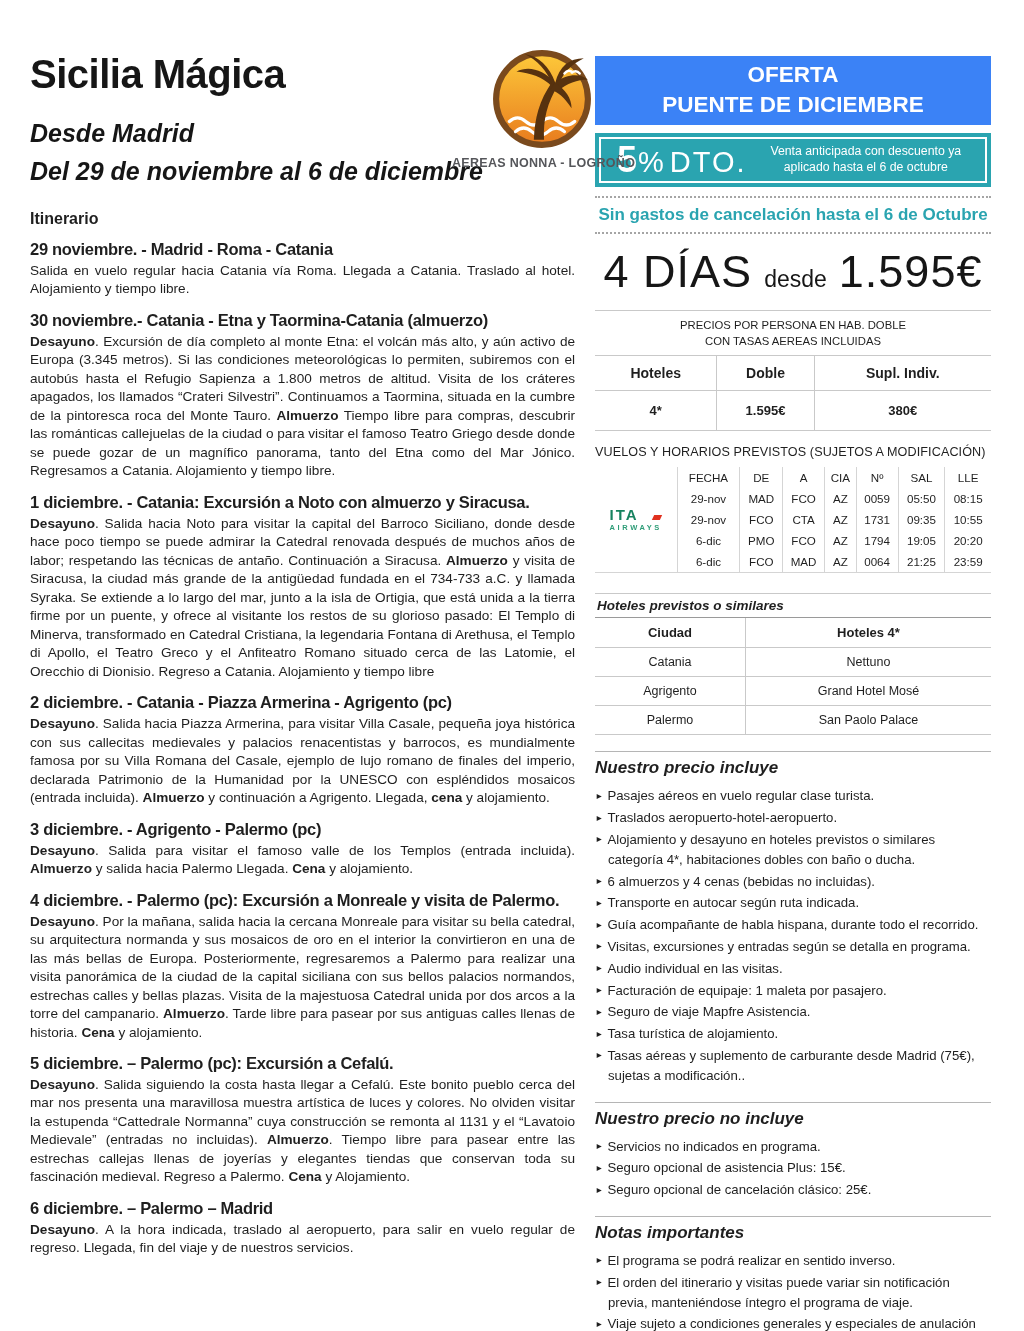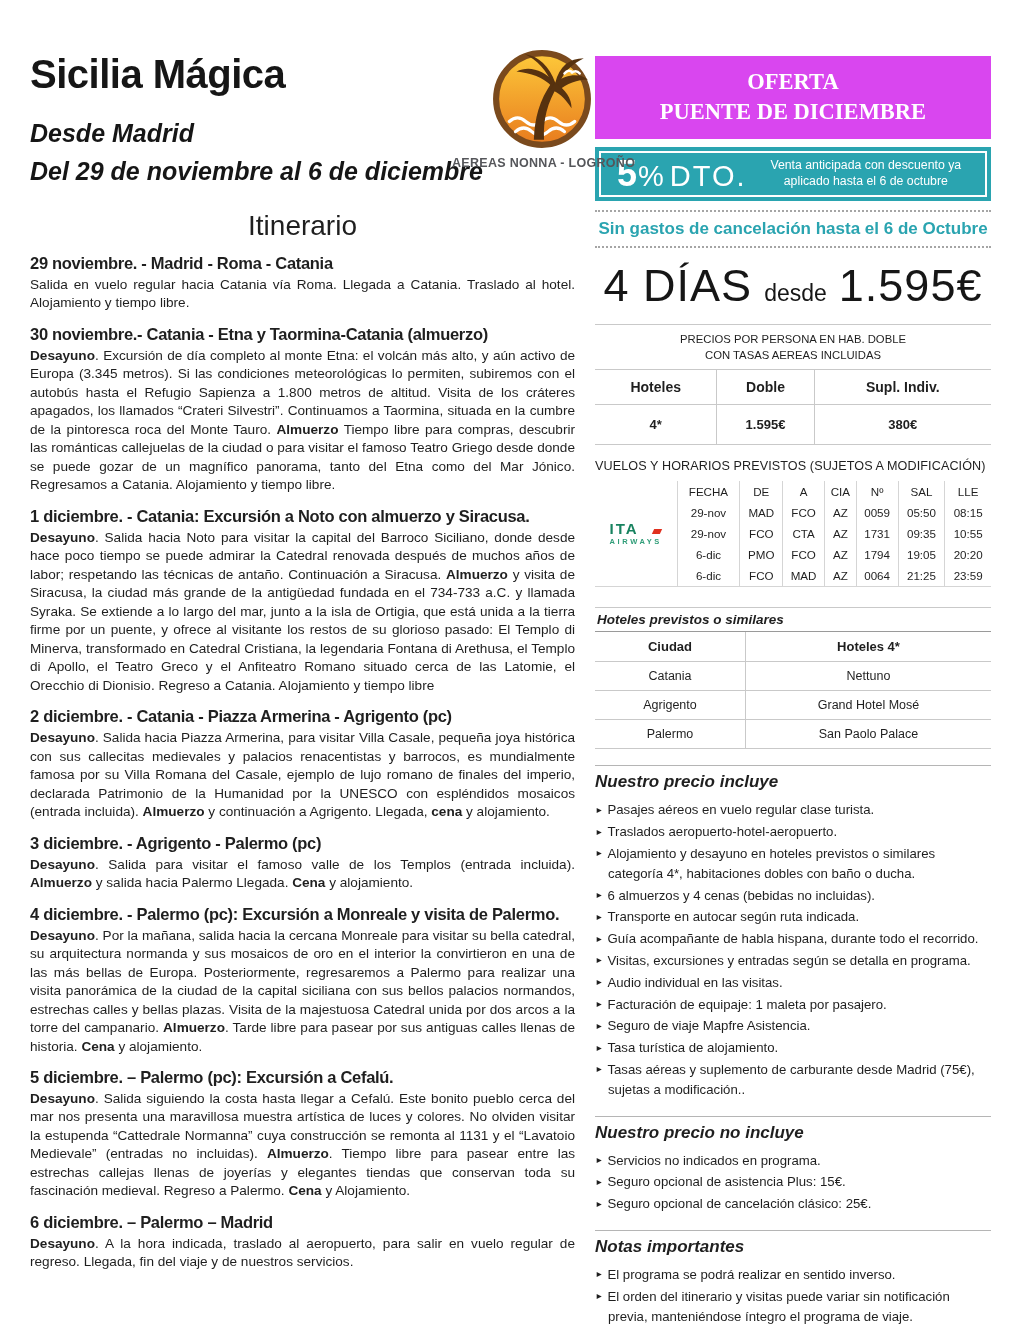--- a/index.html
+++ b/index.html
@@ -7,34 +7,34 @@
   body {
     width:1024px; height:1331px; position:relative; overflow:hidden;
     font-family:"Liberation Sans", sans-serif; color:#1f1f1f;
   }
   .page { position:relative; width:832px; height:1331px; }
 
   
   .left-col { position:absolute; left:30px; top:52px; width:545px; }
   .main-title { font-size:40px; font-weight:700; letter-spacing:-0.5px; color:#161616; }
   .subtitle { margin-top:18px; font-style:italic; font-weight:700; font-size:25px; line-height:1.5; color:#161616; }
-  .itin-heading { margin-top:20px; font-size:28px; font-weight:400;text-align:center; }
+  .itin-heading { margin-top:20px; font-size:16px; font-weight:700; }
   .day { margin-top:12px; }
   .day h3 { font-size:16.5px; font-weight:700; letter-spacing:-0.3px; white-space:nowrap; margin-bottom:3px; }
   .day p { font-size:13.6px; line-height:1.36; text-align:justify; }
   .day p b { font-weight:700; }
 
   
   .agency-logo { position:absolute; left:452px; top:48px; width:180px; text-align:center; z-index:3; }
   .agency-name { margin-top:2px; font-size:12.5px; font-weight:700; letter-spacing:0.3px; color:#55565a; white-space:nowrap; }
 
   
   .right-col { position:absolute; left:595px; top:56px; width:396px; }
-  .offer-box { background:#d946ef; color:#fff; text-align:center; font-weight:700;
-    font-size:22.5px; line-height:1.35; padding:11px 4px;font-family:Liberation Serif, serif; }
+  .offer-box { background:#3b82f6; color:#fff; text-align:center; font-weight:700;
+    font-size:22.5px; line-height:1.35; padding:4px 4px; }
   .discount { background:#2aa4b0; margin-top:8px; padding:4px; }
   .discount-inner { border:2px solid #ffffff; display:flex; align-items:center; padding:3px 10px 3px 16px; }
   .discount-left { color:#fff; white-space:nowrap; display:flex; align-items:baseline; }
   .d5 { font-size:36px; font-weight:700; line-height:1; }
   .dpct { font-size:29px; font-weight:400; line-height:1; margin-left:1px; }
   .dto { font-size:29px; font-weight:300; letter-spacing:2px; line-height:1; margin-left:6px; }
   .discount-right { color:#fff; font-size:12.3px; line-height:1.3; text-align:center; flex:1; padding-left:10px; }
   .cancel-strip { margin-top:9px; border-top:2px dotted #a5a5a5; border-bottom:2px dotted #a5a5a5;
     text-align:center; color:#2aa4b0; font-weight:700; font-size:17px; padding:7px 0; }
   .big-price { margin-top:12px; text-align:center; display:flex; justify-content:center; align-items:baseline; gap:12px; color:#161616; }

